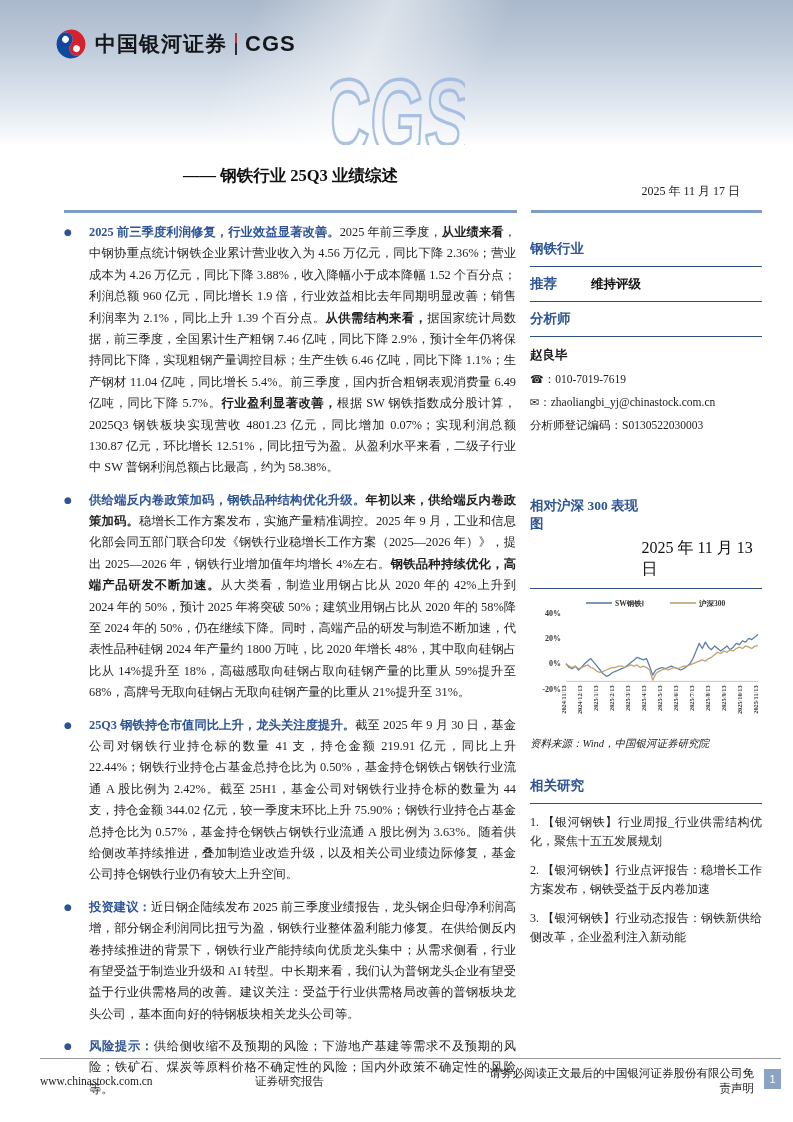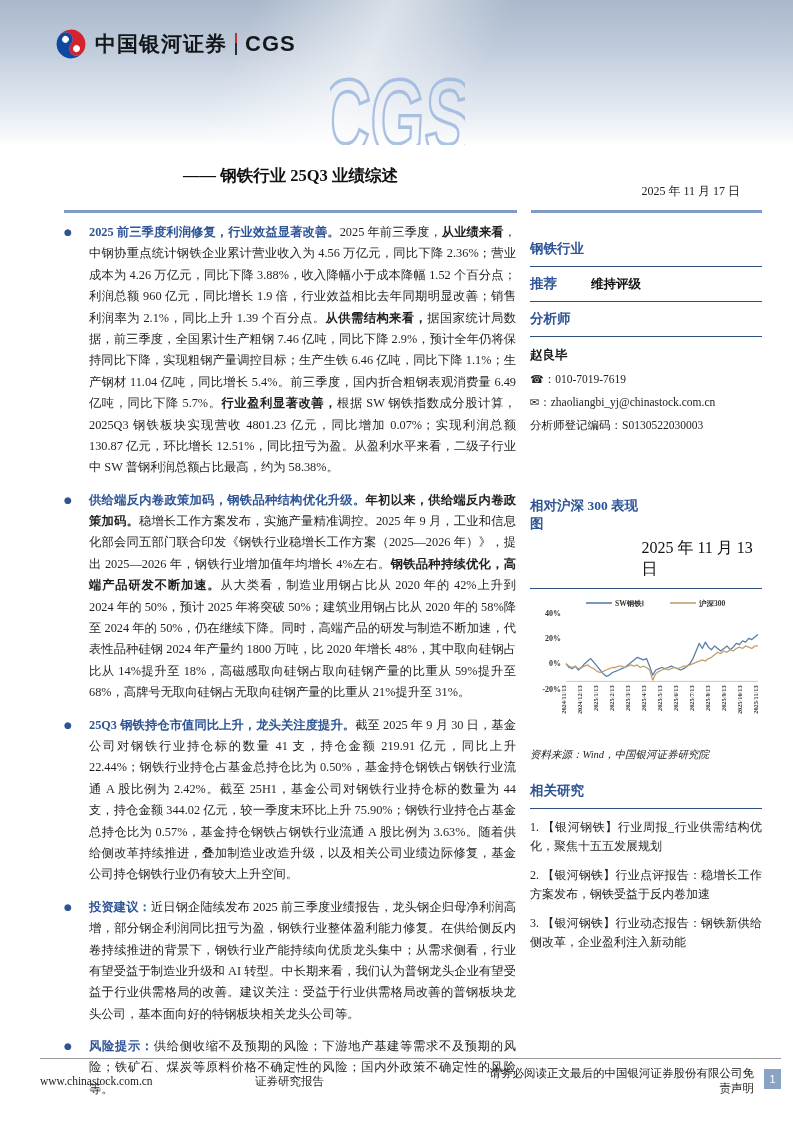--- a/index.html
+++ b/index.html
@@ -52,22 +52,22 @@
   .sb-rule { border:none; border-top:1.5px solid #2f4e7e; margin:8px 0; }
   .rating-row { display:flex; align-items:baseline; }
   .rating-val { margin-left:34px; font-weight:bold; font-size:12.5px; color:#111; }
   .analyst-name { font-weight:bold; font-size:12.5px; margin:10px 0 2px; }
   .contact-row { font-size:11.5px; margin-top:8px; color:#222; }
   .contact-row .cicon { font-family:"DejaVu Sans", sans-serif; font-size:11px; }
   .chart-sec { margin-top:64px; }
   .chart-head { display:flex; justify-content:space-between; align-items:flex-start; }
   .chart-date { font-size:16px; color:#111;margin-top:41px; }
   .chart-box { margin-top:6px; }
-  .chart-src { font-style:italic; font-size:10.5px; margin-top:11px; color:#222; }
-  .related-sec { margin-top:20px; }
+  .chart-src { font-style:italic; font-size:10.5px; margin-top:0; color:#222; }
+  .related-sec { margin-top:26px; }
   .related-item { font-size:12px; line-height:1.62; margin-top:9px; text-align:justify; color:#1f1f1f; }
   
   .footer {
     position:absolute; left:40px; right:12px; bottom:26px;
     border-top:1px solid #9a9a9a; padding-top:7px;
     display:flex; align-items:center; font-size:11.5px; color:#222;
   }
   .f-site { width:215px; }
   .f-label { width:230px; }
   .f-disc { flex:1; text-align:right; padding-right:10px; }

